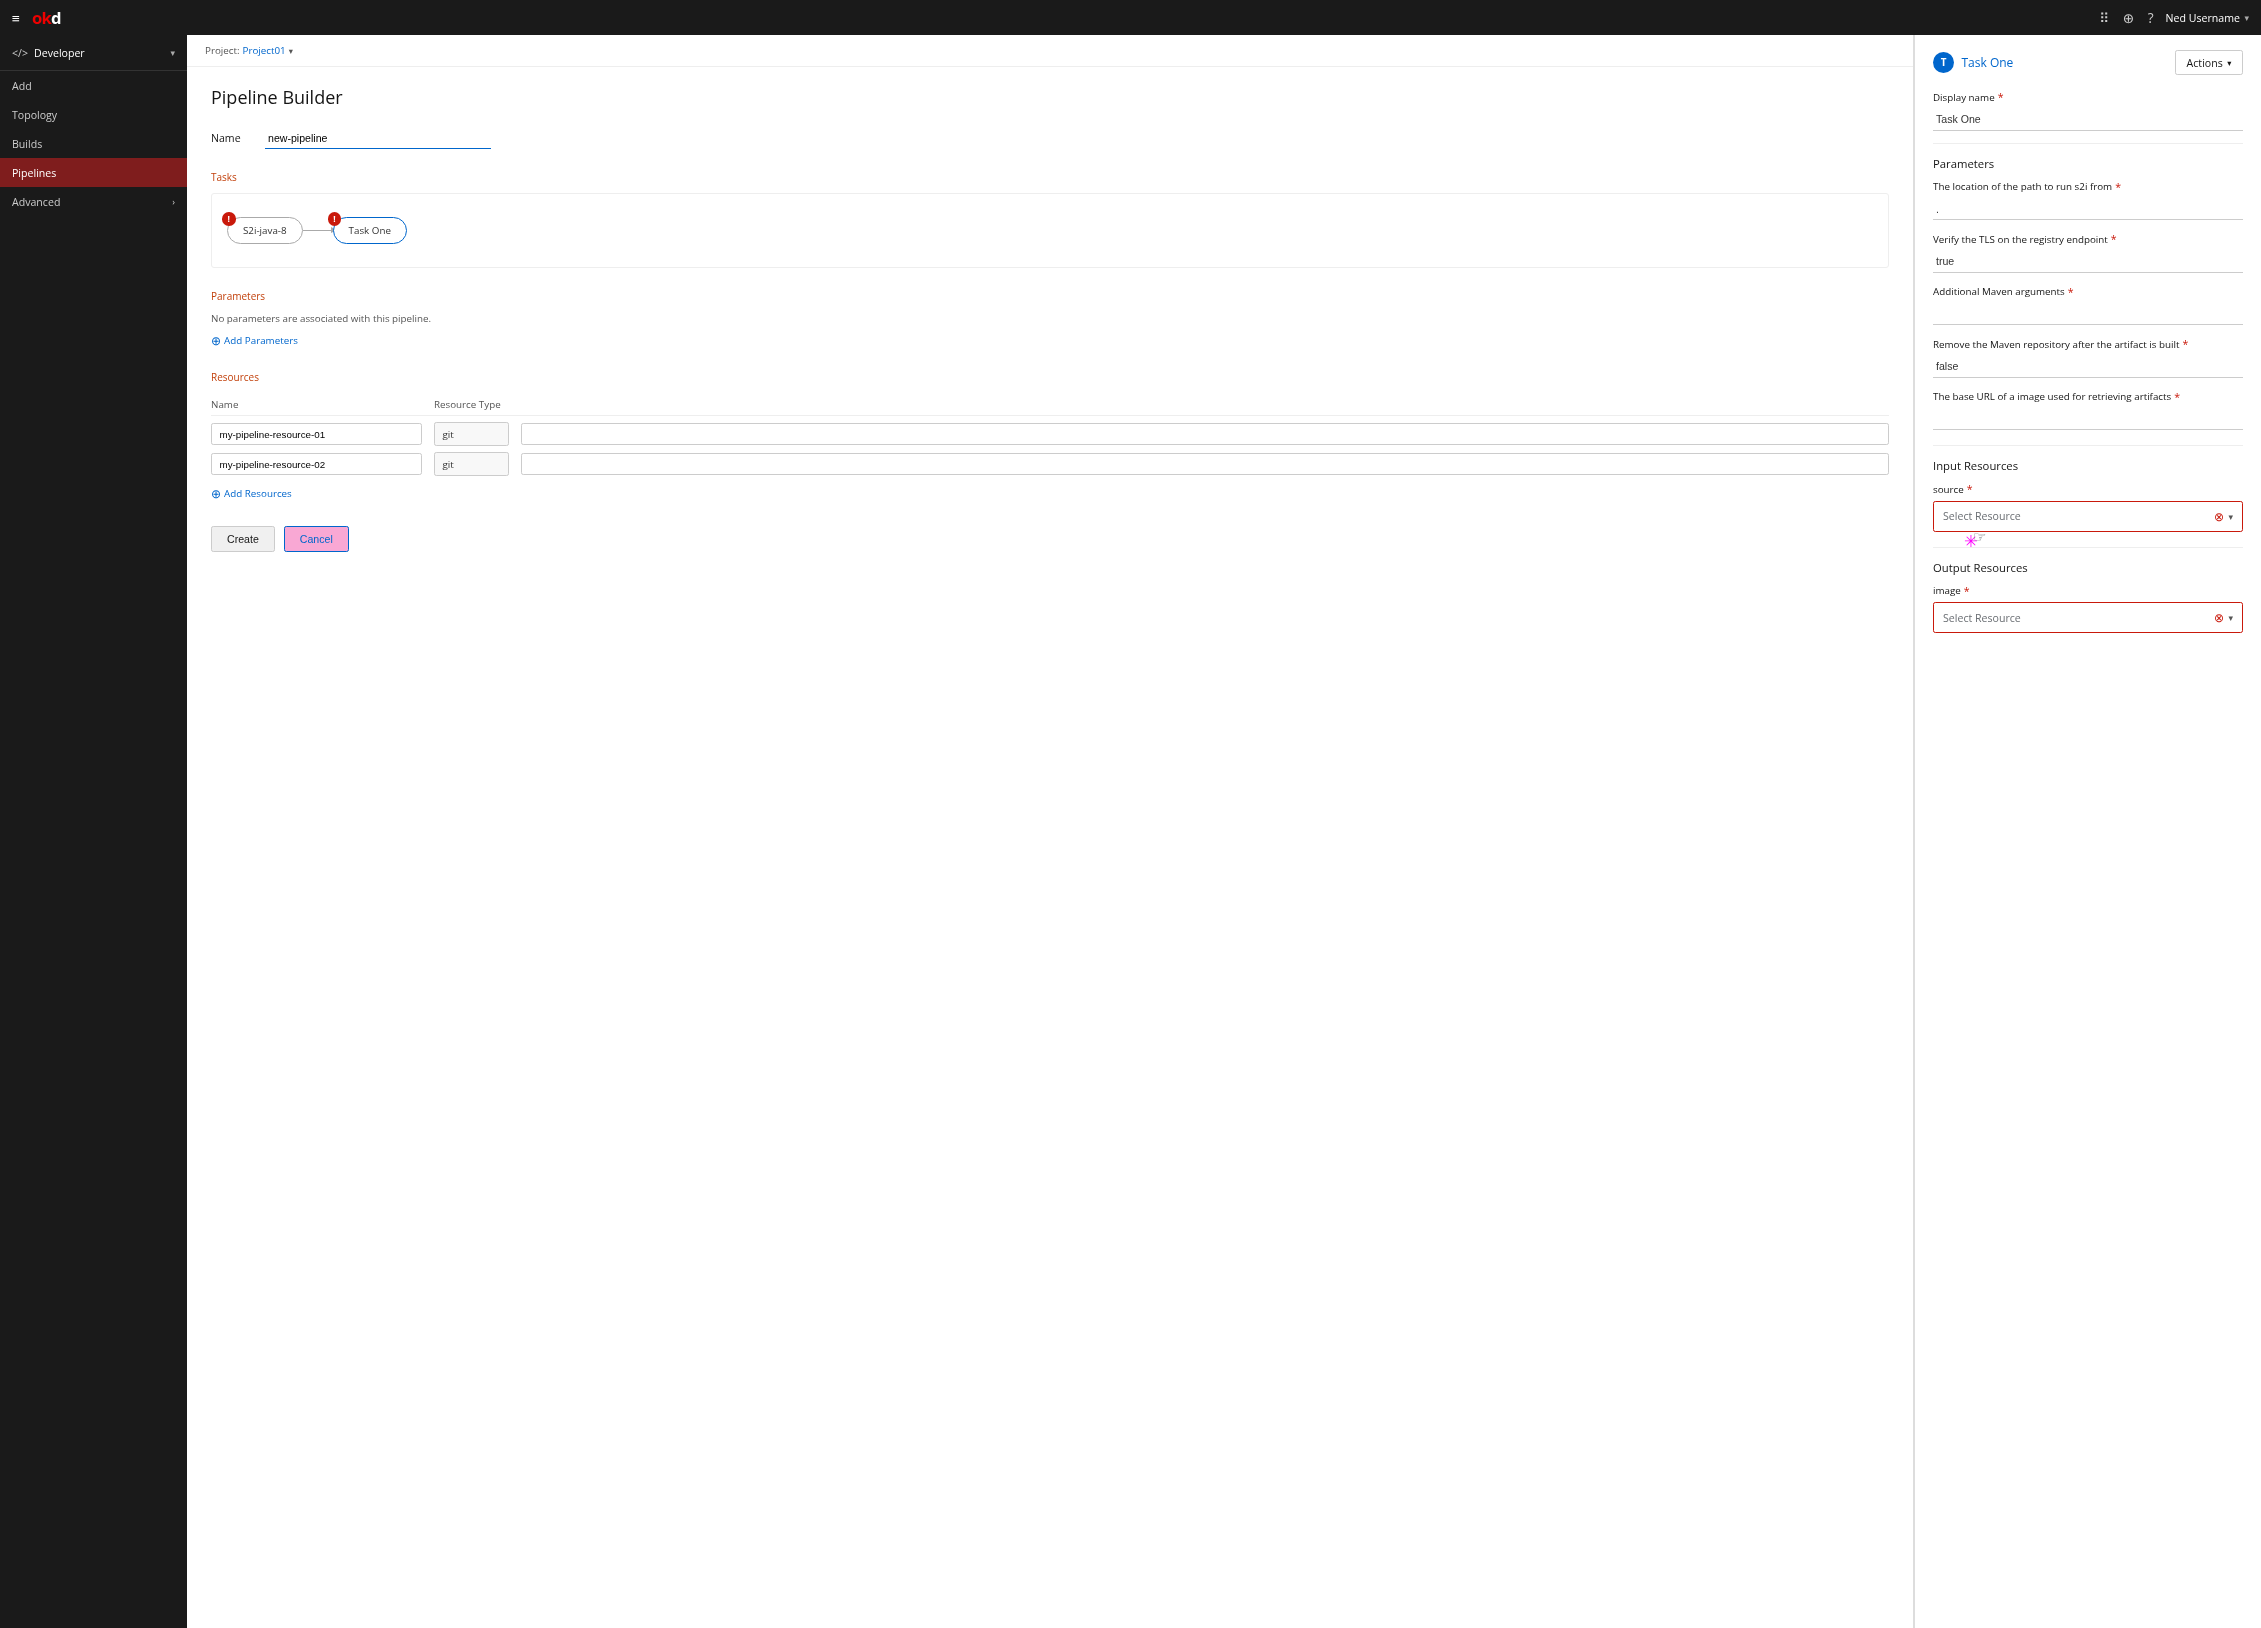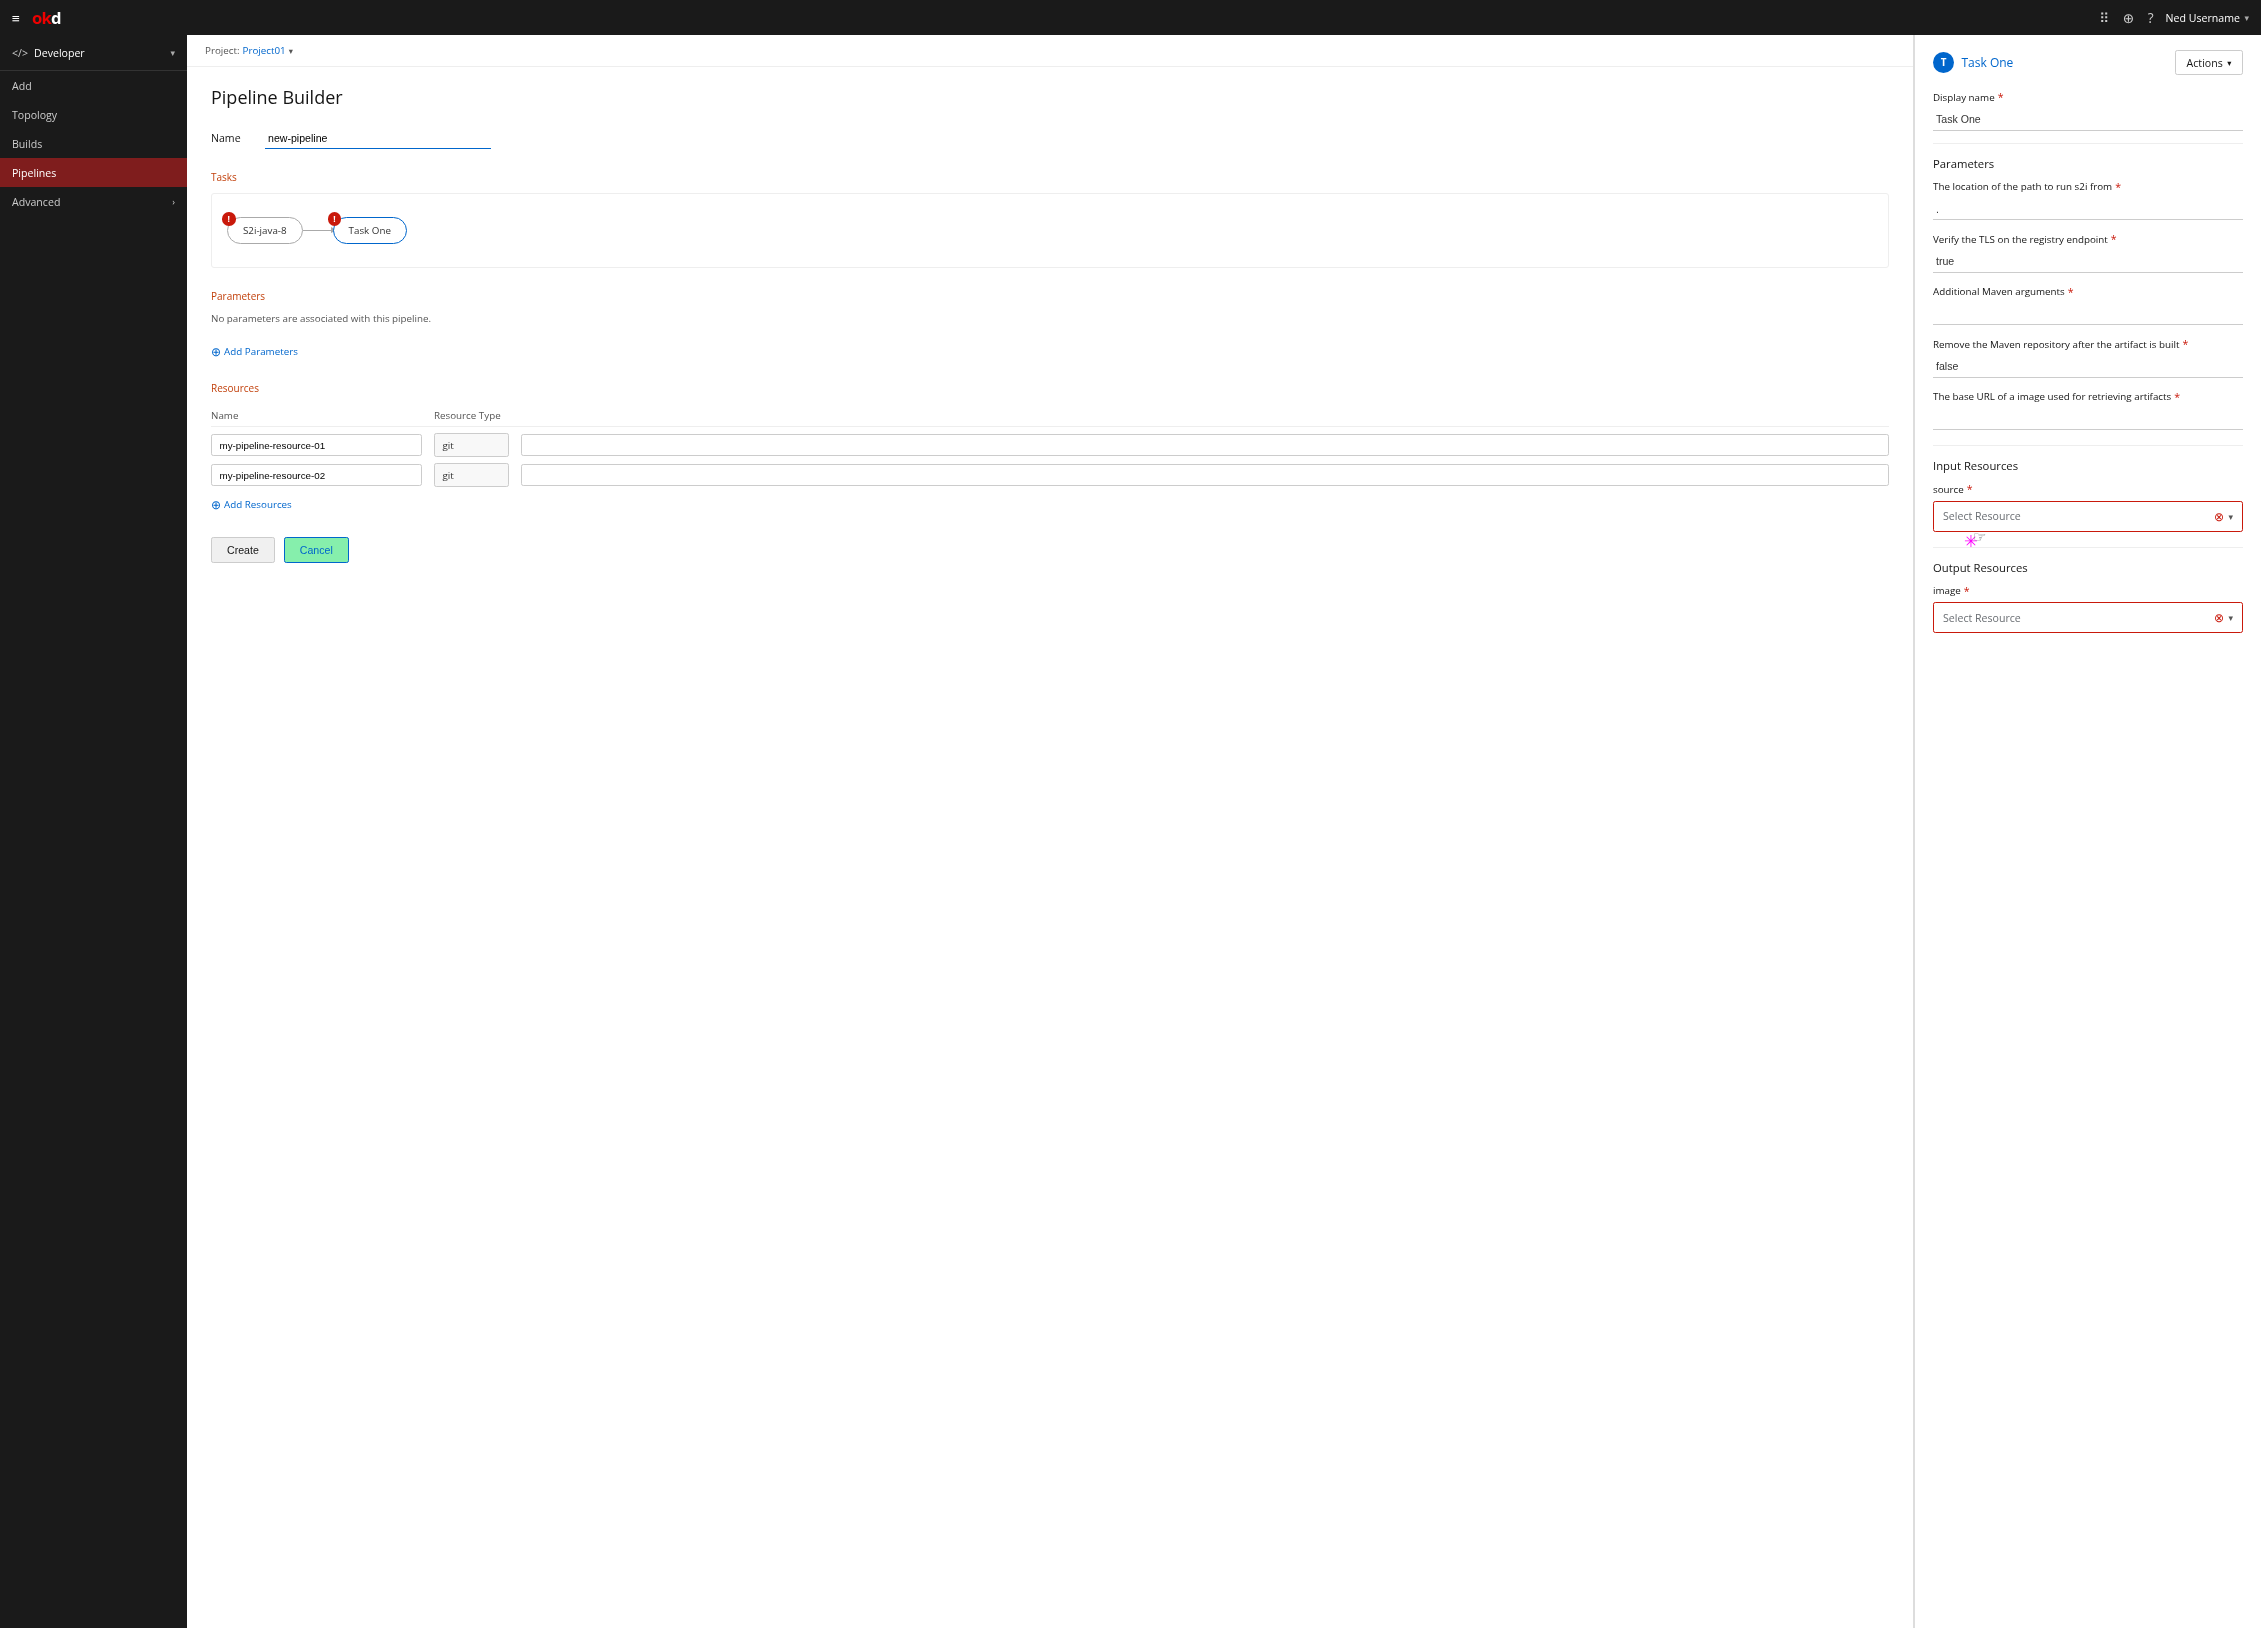--- a/index.html
+++ b/index.html
@@ -157,21 +157,21 @@
     .task-connector::after {
       content: '';
       position: absolute;
       right: -4.5px;
       top: -3px;
       border-left: 6px solid #aaa;
       border-top: 3.8px solid transparent;
       border-bottom: 3.8px solid transparent;
     }
 
-    .no-params { font-size: 9.8px; color: #555; margin-bottom: 18px; }
+    .no-params { font-size: 9.8px; color: #555; margin-bottom: 7px; }
     .add-link {
       color: #0066cc;
       font-size: 9.8px;
       cursor: pointer;
       display: inline-flex;
       align-items: center;
       gap: 3px;
       text-decoration: none;
     }
     .add-link .plus { font-size: 12px; }
@@ -229,21 +229,21 @@
     .btn-create {
       background: #f0f0f0;
       border: 0.8px solid #ccc;
       color: #151515;
       padding: 6px 15px;
       font-size: 10.6px;
       border-radius: 2.3px;
       cursor: pointer;
     }
     .btn-cancel {
-      background: #86efac;
+      background: #f9a8d4;
       border: 0.8px solid #0066cc;
       color: #0066cc;
       padding: 6px 15px;
       font-size: 10.6px;
       border-radius: 2.3px;
       cursor: pointer;
     }
 
     
     .right-panel {

